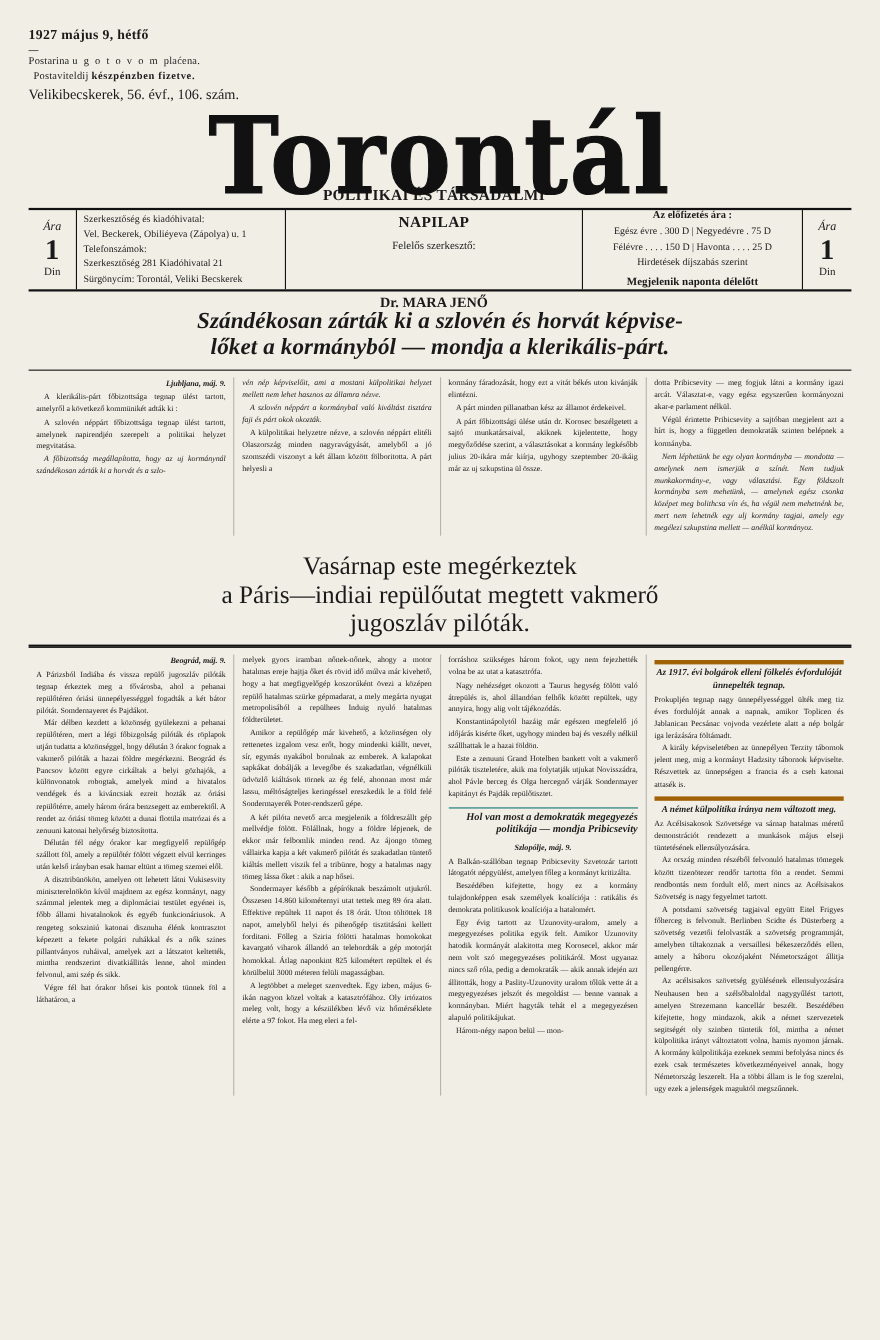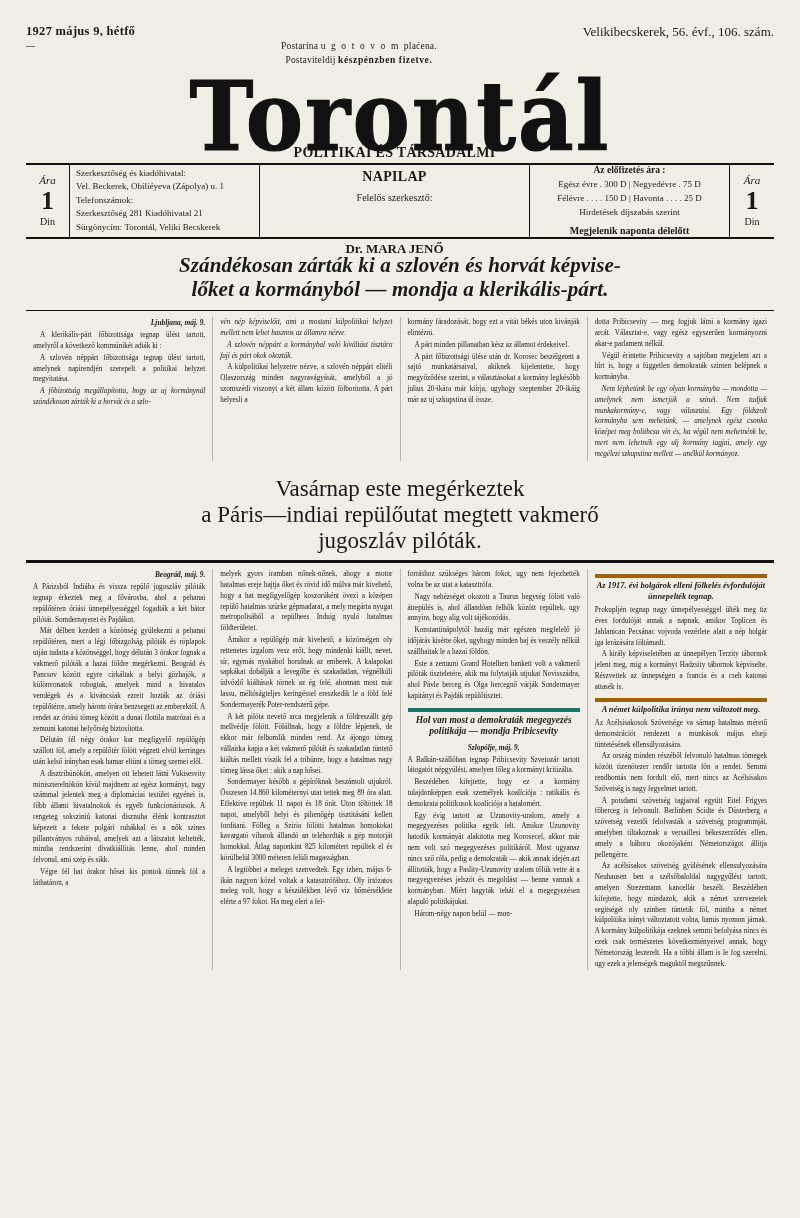--- a/index.html
+++ b/index.html
@@ -15,24 +15,25 @@
     width:800px;height:1218px;
     box-sizing:border-box;
     padding:24px 26px 10px 26px;
     background:#f1eee6;
   }
   
   .topbar{
     display:flex;align-items:flex-start;justify-content:space-between;
     font-size:11.5px;
     padding-bottom:2px;
+    flex-direction:column;
   }
   .topbar .left{font-weight:bold;font-size:12.5px;letter-spacing:.3px;}
   .topbar .left .dash{display:block;font-size:9px;letter-spacing:2px;margin-top:1px;}
-  .topbar .center{font-size:9.5px;text-align:center;line-height:1.45;letter-spacing:.2px;margin-top:16px;}
+  .topbar .center{font-size:9.5px;text-align:center;line-height:1.45;letter-spacing:.2px;}
   .topbar .center b{letter-spacing:.6px;}
   .topbar .center .sp{letter-spacing:1.6px;}
   .topbar .right{font-weight:normal;font-size:13px;text-align:right;}
 
   
   .masthead{
     text-align:center;
     margin:2px 0 2px 0;
     line-height:.92;
   }
@@ -112,25 +113,25 @@
     font-weight:normal;
     font-size:23px;
     line-height:1.14;
     margin:10px 10px 6px 10px;
   }
   .hr2{border-top:2px solid #111;margin:3px 0 0 0;}
   .hr1{border-top:1px solid #111;margin:0 0 6px 0;}
 
   
   .subhead{
-    text-align:center;font-weight:bold;font-style:italic;
+    text-align:right;font-weight:bold;font-style:italic;
     font-size:9.5px;line-height:1.2;
     margin:6px 0 4px 0;
     padding-top:3px;
-    border-top:4px solid #0f766e;
+    border-top:1px solid #0f766e;
   }
   .subhead-sm{
     text-align:center;font-weight:bold;font-style:italic;
     font-size:8.4px;line-height:1.25;margin:5px 0 3px 0;
     padding-top:3px;border-top:4px solid #a16207;
   }
 </style>
 </head>
 <body>
 

